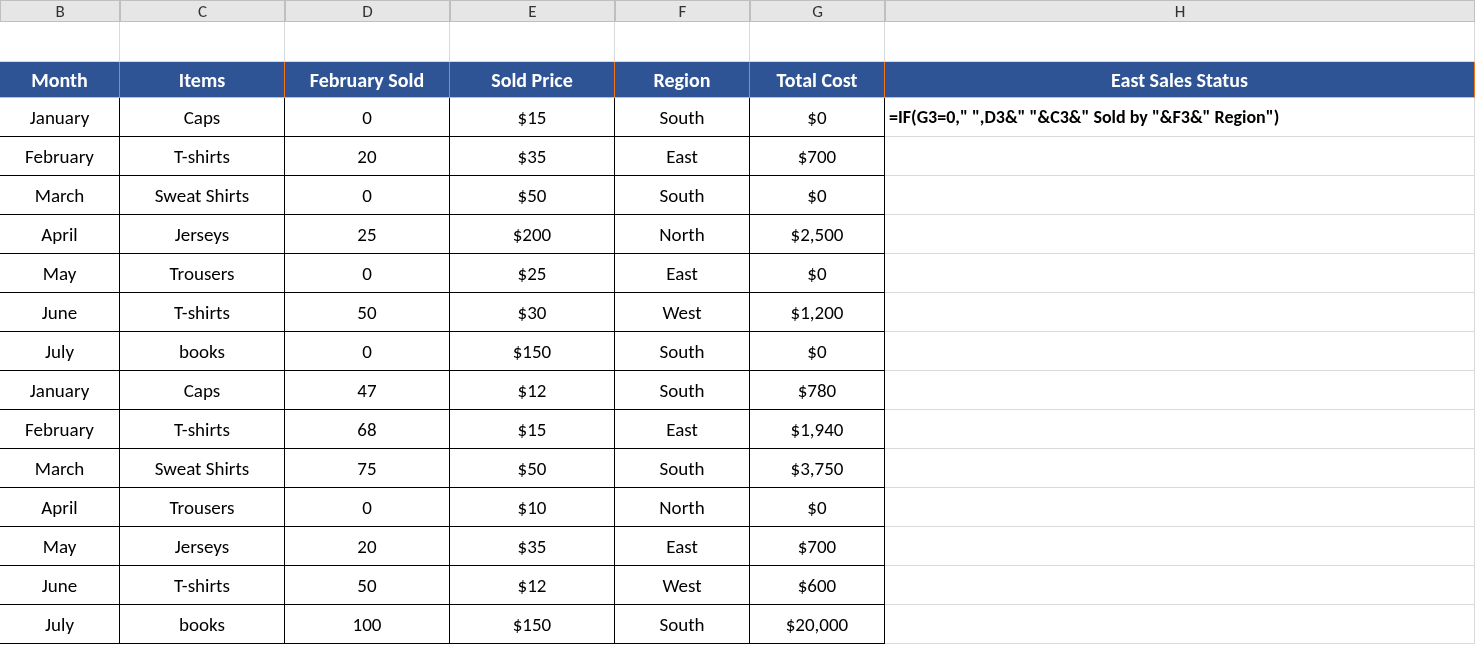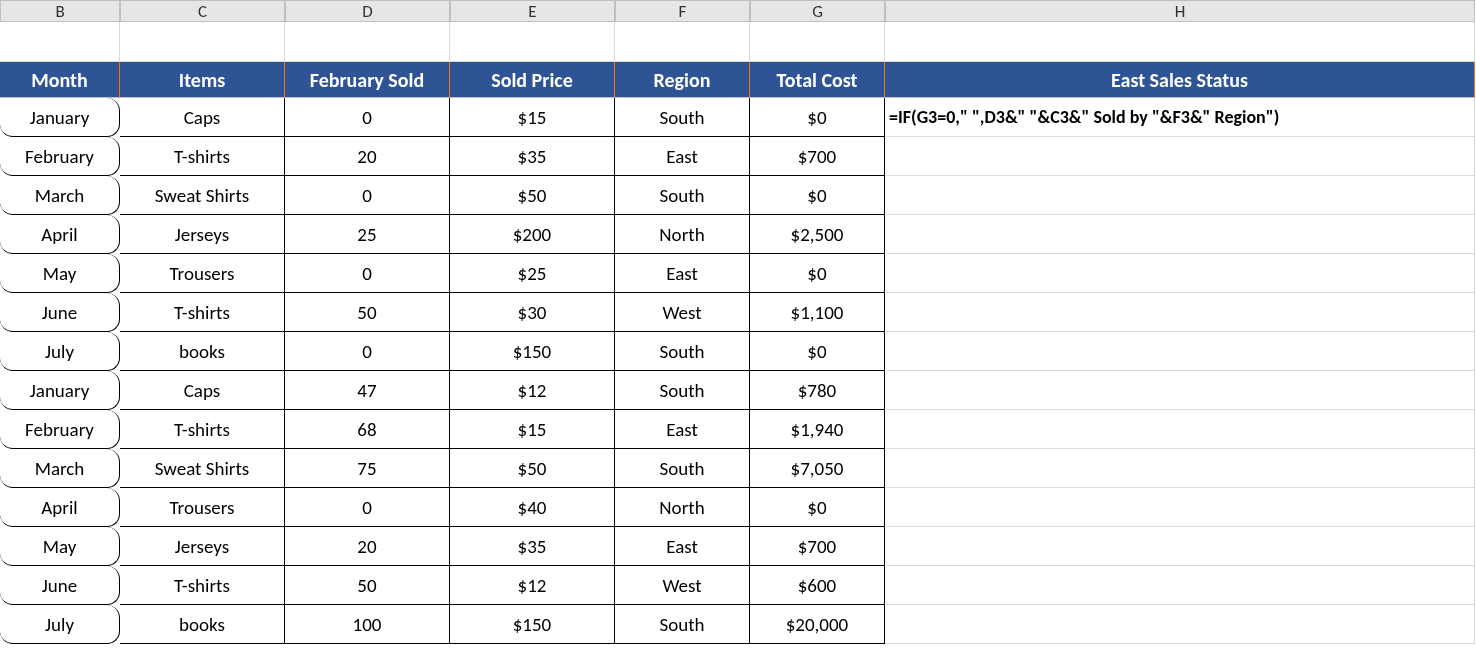--- a/index.html
+++ b/index.html
@@ -47,21 +47,20 @@
     height: 39px;
     line-height: 39px;
     text-align: center;
     border-bottom: 1px solid #000;
     border-right: 1px solid #000;
     box-sizing: border-box;
     font-size: 19px;
   }
   .data-row .cell:first-child {
     border-left: none;
-    border-radius: 13px;
   }
   .data-row .cell.status {
     text-align: left;
     padding-left: 4px;
     border-bottom: 1px solid #d9d9d9;
     border-right: 1px solid #d9d9d9;
     border-left: none;
     font-weight: bold;
     font-size: 18px;
   }
@@ -111,22 +110,22 @@
     <div class="cell">Region</div>
     <div class="cell">Total Cost</div>
     <div class="cell">East Sales Status</div>
   </div>
 
 <div class="row data-row"><div class="cell">January</div><div class="cell">Caps</div><div class="cell">0</div><div class="cell">$15</div><div class="cell">South</div><div class="cell">$0</div><div class="cell status">=IF(G3=0," ",D3&amp;" "&amp;C3&amp;" Sold by "&amp;F3&amp;" Region")</div></div>
     <div class="row data-row"><div class="cell">February</div><div class="cell">T-shirts</div><div class="cell">20</div><div class="cell">$35</div><div class="cell">East</div><div class="cell">$700</div><div class="cell status empty blank-status"></div></div>
     <div class="row data-row"><div class="cell">March</div><div class="cell">Sweat Shirts</div><div class="cell">0</div><div class="cell">$50</div><div class="cell">South</div><div class="cell">$0</div><div class="cell status empty blank-status"></div></div>
     <div class="row data-row"><div class="cell">April</div><div class="cell">Jerseys</div><div class="cell">25</div><div class="cell">$200</div><div class="cell">North</div><div class="cell">$2,500</div><div class="cell status empty blank-status"></div></div>
     <div class="row data-row"><div class="cell">May</div><div class="cell">Trousers</div><div class="cell">0</div><div class="cell">$25</div><div class="cell">East</div><div class="cell">$0</div><div class="cell status empty blank-status"></div></div>
-    <div class="row data-row"><div class="cell">June</div><div class="cell">T-shirts</div><div class="cell">50</div><div class="cell">$30</div><div class="cell">West</div><div class="cell">$1,100</div><div class="cell status empty blank-status"></div></div>
+    <div class="row data-row"><div class="cell">June</div><div class="cell">T-shirts</div><div class="cell">50</div><div class="cell">$30</div><div class="cell">West</div><div class="cell">$1,200</div><div class="cell status empty blank-status"></div></div>
     <div class="row data-row"><div class="cell">July</div><div class="cell">books</div><div class="cell">0</div><div class="cell">$150</div><div class="cell">South</div><div class="cell">$0</div><div class="cell status empty blank-status"></div></div>
     <div class="row data-row"><div class="cell">January</div><div class="cell">Caps</div><div class="cell">47</div><div class="cell">$12</div><div class="cell">South</div><div class="cell">$780</div><div class="cell status empty blank-status"></div></div>
     <div class="row data-row"><div class="cell">February</div><div class="cell">T-shirts</div><div class="cell">68</div><div class="cell">$15</div><div class="cell">East</div><div class="cell">$1,940</div><div class="cell status empty blank-status"></div></div>
-    <div class="row data-row"><div class="cell">March</div><div class="cell">Sweat Shirts</div><div class="cell">75</div><div class="cell">$50</div><div class="cell">South</div><div class="cell">$7,050</div><div class="cell status empty blank-status"></div></div>
-    <div class="row data-row"><div class="cell">April</div><div class="cell">Trousers</div><div class="cell">0</div><div class="cell">$40</div><div class="cell">North</div><div class="cell">$0</div><div class="cell status empty blank-status"></div></div>
+    <div class="row data-row"><div class="cell">March</div><div class="cell">Sweat Shirts</div><div class="cell">75</div><div class="cell">$50</div><div class="cell">South</div><div class="cell">$3,750</div><div class="cell status empty blank-status"></div></div>
+    <div class="row data-row"><div class="cell">April</div><div class="cell">Trousers</div><div class="cell">0</div><div class="cell">$10</div><div class="cell">North</div><div class="cell">$0</div><div class="cell status empty blank-status"></div></div>
     <div class="row data-row"><div class="cell">May</div><div class="cell">Jerseys</div><div class="cell">20</div><div class="cell">$35</div><div class="cell">East</div><div class="cell">$700</div><div class="cell status empty blank-status"></div></div>
     <div class="row data-row"><div class="cell">June</div><div class="cell">T-shirts</div><div class="cell">50</div><div class="cell">$12</div><div class="cell">West</div><div class="cell">$600</div><div class="cell status empty blank-status"></div></div>
     <div class="row data-row"><div class="cell">July</div><div class="cell">books</div><div class="cell">100</div><div class="cell">$150</div><div class="cell">South</div><div class="cell">$20,000</div><div class="cell status empty blank-status"></div></div>
   </div>
 
 </body></html>

